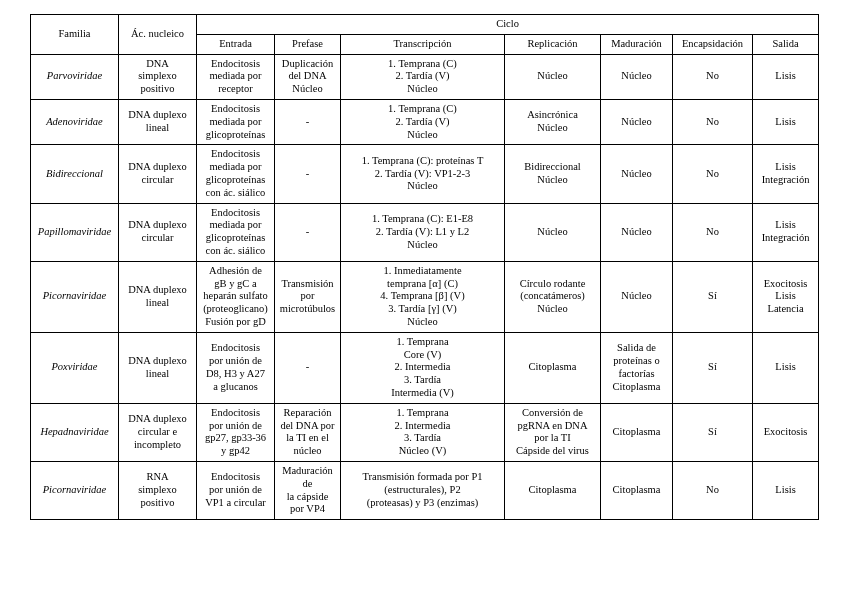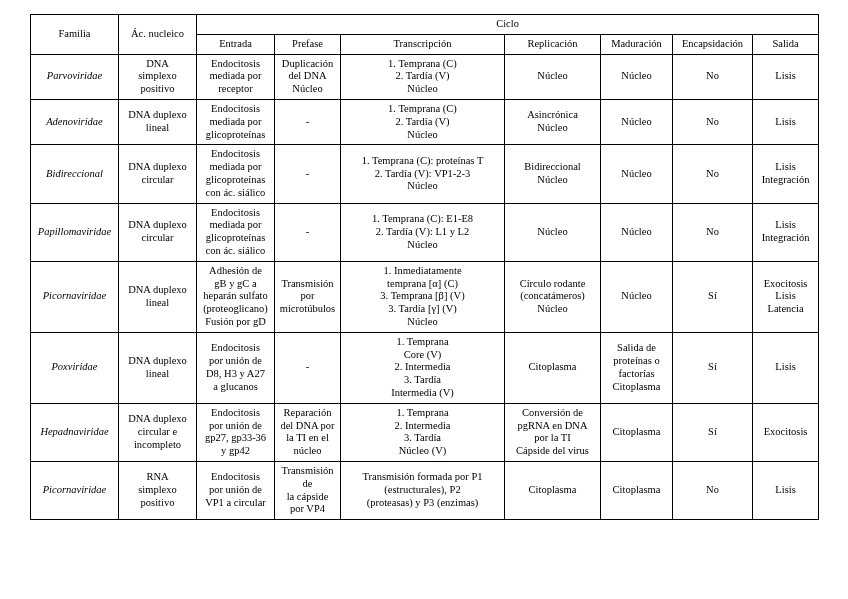--- a/index.html
+++ b/index.html
@@ -246,21 +246,21 @@
             <span class="cellline">Fusión por gD</span>
           </td>
           <td>
             <span class="cellline">Transmisión</span>
             <span class="cellline">por</span>
             <span class="cellline">microtúbulos</span>
           </td>
           <td>
             <span class="cellline">1. Inmediatamente</span>
             <span class="cellline">temprana [α] (C)</span>
-            <span class="cellline">3. Temprana [β] (V)</span>
+            <span class="cellline">4. Temprana [β] (V)</span>
             <span class="cellline">3. Tardía [γ] (V)</span>
             <span class="cellline">Núcleo</span>
           </td>
           <td>
             <span class="cellline">Círculo rodante</span>
             <span class="cellline">(concatámeros)</span>
             <span class="cellline">Núcleo</span>
           </td>
           <td>
             <span class="cellline">Núcleo</span>
@@ -359,21 +359,21 @@
             <span class="cellline">RNA</span>
             <span class="cellline">simplexo</span>
             <span class="cellline">positivo</span>
           </td>
           <td>
             <span class="cellline">Endocitosis</span>
             <span class="cellline">por unión de</span>
             <span class="cellline">VP1 a circular</span>
           </td>
           <td>
-            <span class="cellline">Transmisión de</span>
+            <span class="cellline">Maduración de</span>
             <span class="cellline">la cápside</span>
             <span class="cellline">por VP4</span>
           </td>
           <td>
             <span class="cellline">Transmisión formada por P1</span>
             <span class="cellline">(estructurales), P2</span>
             <span class="cellline">(proteasas) y P3 (enzimas)</span>
           </td>
           <td>
             <span class="cellline">Citoplasma</span>

